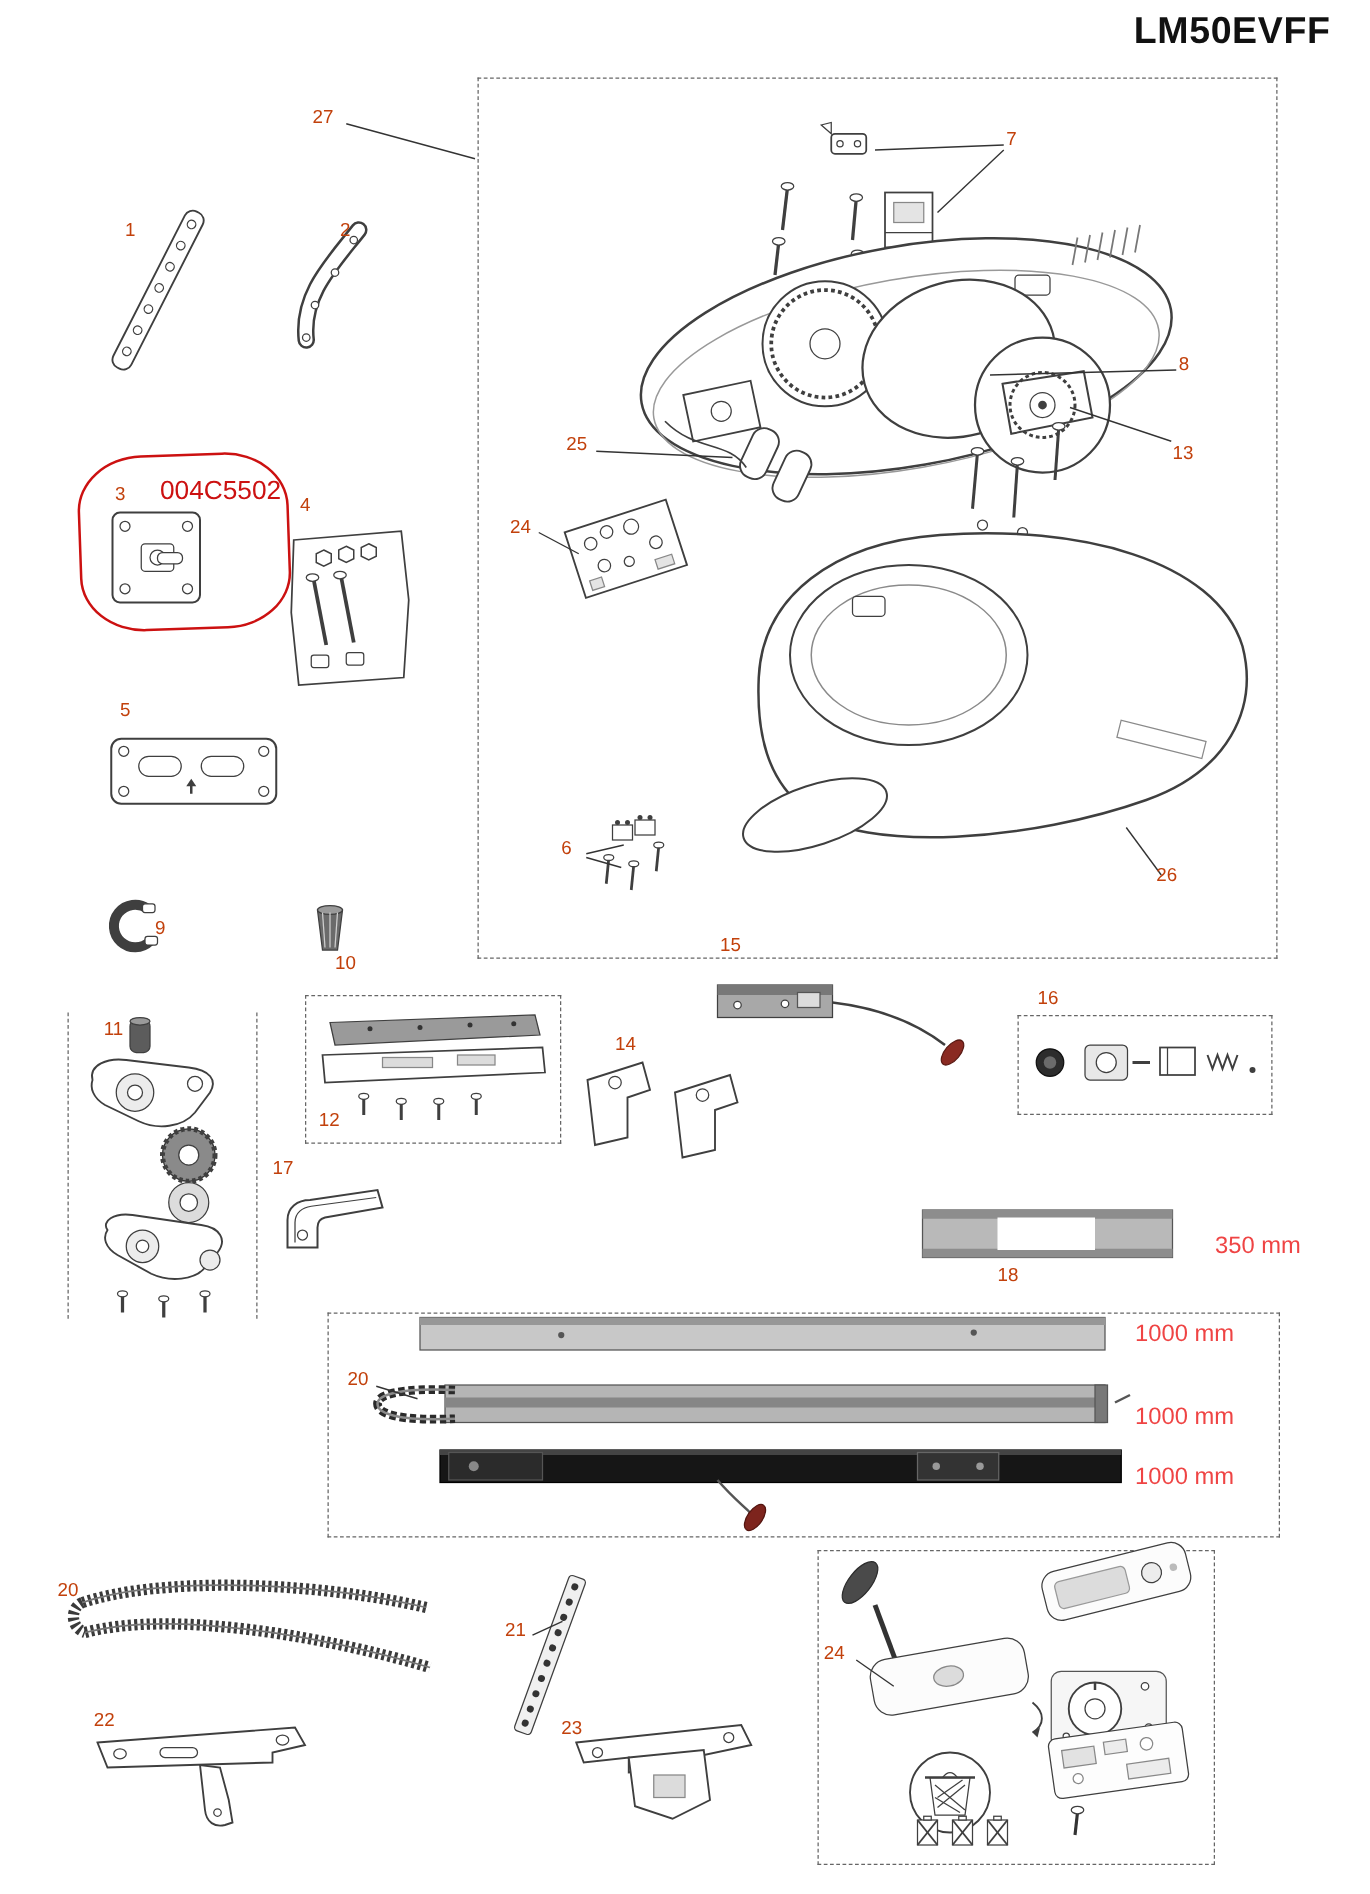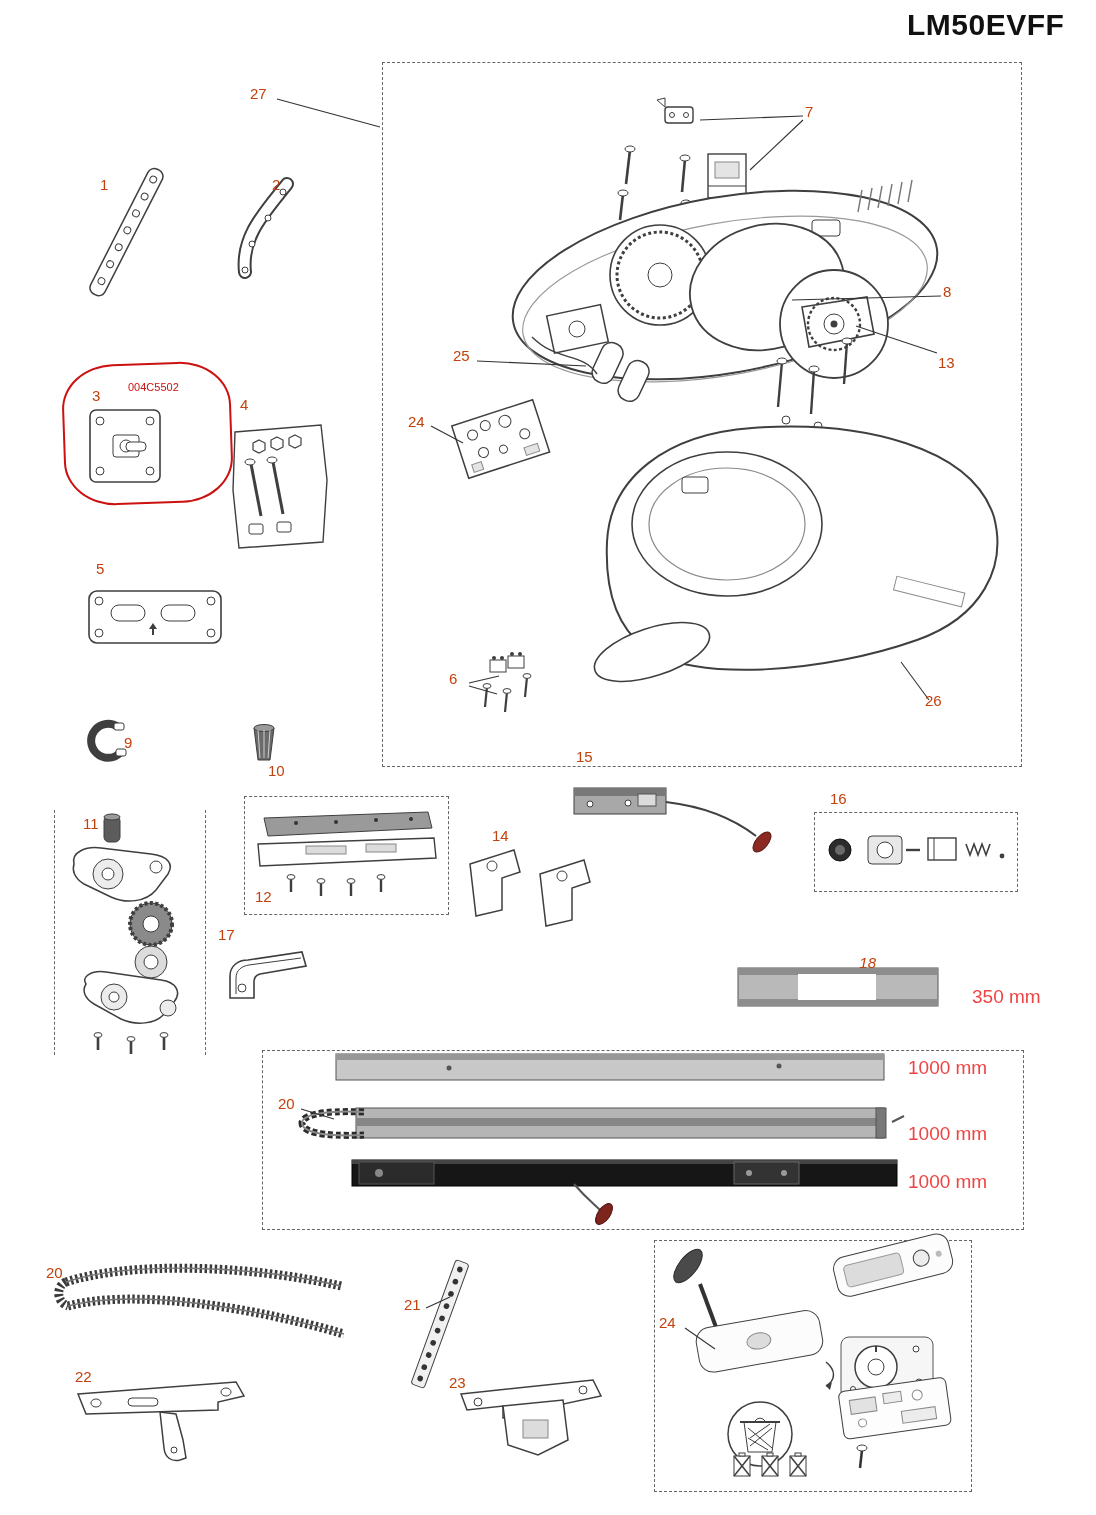--- a/index.html
+++ b/index.html
@@ -1,21 +1,21 @@
 <!DOCTYPE html>
 <html><head>
 <meta charset="utf-8">
 <style>
   html,body{margin:0;padding:0;background:#fff;}
   #canvas{position:relative;width:1096px;height:1515px;background:#fff;overflow:hidden;
           font-family:"Liberation Sans",sans-serif;color:#111;}
   .title{position:absolute;font-size:30px;font-weight:bold;letter-spacing:.5px;}
   .lbl{position:absolute;font-size:15px;color:#c2410c;}
   .dim{position:absolute;font-size:19px;color:#ef4444;margin-top:16px;}
-  .code{position:absolute;font-size:11px;color:#cc1111;}
+  .code{position:absolute;font-size:21px;color:#cc1111;}
   .dashed{position:absolute;border:1.6px dashed #666;}
   .dashed-lr{position:absolute;border-left:1.6px dashed #666;border-right:1.6px dashed #666;}
   .part{position:absolute;}
   .hl{position:absolute;border:2.6px solid #cc1111;border-radius:52px/44px;transform:rotate(-2deg);}
   svg{overflow:visible;}
   .s{stroke:#3f3f3f;fill:#fff;}
   .s2{stroke:#3f3f3f;fill:none;}
 </style>
 </head>
 <body>
@@ -493,21 +493,21 @@
   <div class="lbl" style="left:943px;top:283px;">8</div>
   <div class="lbl" style="left:124px;top:734px;">9</div>
   <div class="lbl" style="left:268px;top:762px;">10</div>
   <div class="lbl" style="left:62px;top:815px;margin-left:21px;">11</div>
   <div class="lbl" style="left:255px;top:888px;">12</div>
   <div class="lbl" style="left:938px;top:341px;margin-top:13px;">13</div>
   <div class="lbl" style="left:492px;top:827px;">14</div>
   <div class="lbl" style="left:576px;top:748px;">15</div>
   <div class="lbl" style="left:830px;top:790px;">16</div>
   <div class="lbl" style="left:218px;top:926px;">17</div>
-  <div class="lbl" style="left:798px;top:954px;width:78px;text-align:right;font-style:italic;">18</div>
+  <div class="lbl" style="left:798px;top:1012px;width:78px;text-align:left;">18</div>
   <div class="lbl" style="left:278px;top:1095px;">20</div>
   <div class="lbl" style="left:46px;top:1264px;">20</div>
   <div class="lbl" style="left:404px;top:1296px;">21</div>
   <div class="lbl" style="left:75px;top:1368px;">22</div>
   <div class="lbl" style="left:449px;top:1374px;">23</div>
   <div class="lbl" style="left:408px;top:413px;">24</div>
   <div class="lbl" style="left:659px;top:1314px;">24</div>
   <div class="lbl" style="left:453px;top:347px;">25</div>
   <div class="lbl" style="left:925px;top:692px;">26</div>
 

